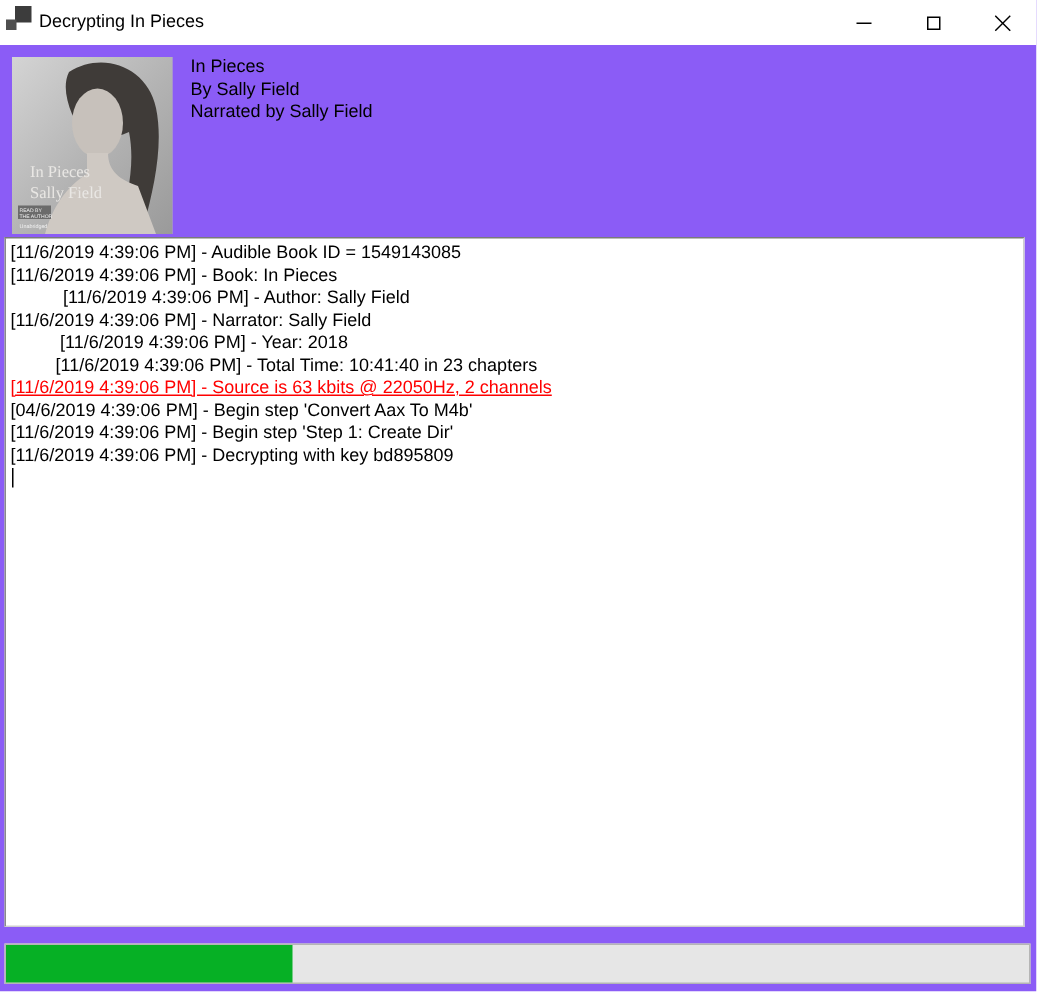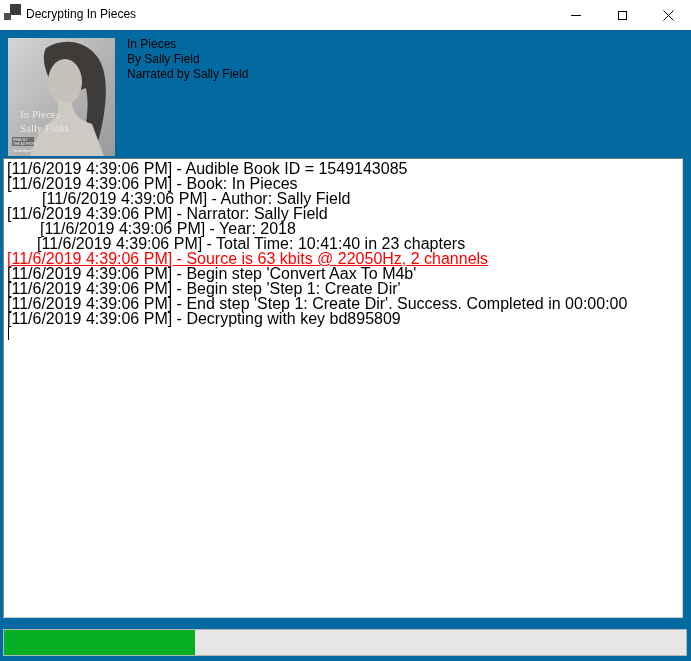--- a/index.html
+++ b/index.html
@@ -3,21 +3,21 @@
 <meta charset="utf-8">
 <style>
   * { margin: 0; padding: 0; box-sizing: border-box; }
   html, body { width: 691px; height: 661px; }
   body { font-family: "Liberation Sans", sans-serif; }
 
   .app {
     position: relative;
     width: 691px;
     height: 661px;
-    background: #0369a1;
+    background: #8b5cf6;
     overflow: hidden;
   }
 
   
   .titlebar {
     position: absolute;
     left: 0; top: 0;
     width: 691px; height: 30px;
     background: #ffffff;
   }
@@ -87,21 +87,21 @@
 
   
   .logbox {
     position: absolute;
     left: 3px; top: 158px;
     width: 680px; height: 460px;
     background: #ffffff;
     border: 1px solid;
     border-color: #7a7a7a #cfcfcf #cfcfcf #8a8a8a;
     padding: 2px 3px;
-    font-size: 16px;
+    font-size: 12px;
     line-height: 15px;
     color: #000000;
     overflow: hidden;
     cursor: text;
   }
   .log-line { white-space: pre; }
   .caret {
     width: 1px; height: 13px;
     margin-left: 1px; margin-top: 1px;
     background: #000000;
@@ -180,23 +180,22 @@
   </div>
 
   <div class="logbox">
     <div class="log-line" style="color: rgb(0, 0, 0);">[11/6/2019 4:39:06 PM] - Audible Book ID = 1549143085</div>
     <div class="log-line" style="color: rgb(0, 0, 0);">[11/6/2019 4:39:06 PM] - Book: In Pieces</div>
     <div class="log-line" style="color: rgb(0, 0, 0); padding-left: 35px;">[11/6/2019 4:39:06 PM] - Author: Sally Field</div>
     <div class="log-line" style="color: rgb(0, 0, 0);">[11/6/2019 4:39:06 PM] - Narrator: Sally Field</div>
     <div class="log-line" style="color: rgb(0, 0, 0); padding-left: 33px;">[11/6/2019 4:39:06 PM] - Year: 2018</div>
     <div class="log-line" style="color: rgb(0, 0, 0); margin-left: 30px;">[11/6/2019 4:39:06 PM] - Total Time: 10:41:40 in 23 chapters</div>
     <div class="log-line" style="color: rgb(255, 0, 0); text-decoration: underline;">[11/6/2019 4:39:06 PM] - Source is 63 kbits @ 22050Hz, 2 channels</div>
-    <div class="log-line" style="color: rgb(0, 0, 0);">[11/6/2019 4:39:06 PM] - Begin step 'Convert Aax To M4b'</div>
+    <div class="log-line" style="color: rgb(0, 0, 0);">[04/6/2019 4:39:06 PM] - Begin step 'Convert Aax To M4b'</div>
     <div class="log-line" style="color: rgb(0, 0, 0);">[11/6/2019 4:39:06 PM] - Begin step 'Step 1: Create Dir'</div>
-    <div class="log-line" style="color: rgb(0, 0, 0);">[11/6/2019 4:39:06 PM] - End step 'Step 1: Create Dir'. Success. Completed in 00:00:00</div>
     <div class="log-line" style="color: rgb(0, 0, 0);">[11/6/2019 4:39:06 PM] - Decrypting with key bd895809</div>
     <div class="caret"></div>
   </div>
 
   <div class="progressbar" style="background-color: rgb(230, 230, 230);">
     <div class="fill" style="width: 28%; background: rgb(6, 176, 37);"></div>
   </div>
 
 </div>
 

